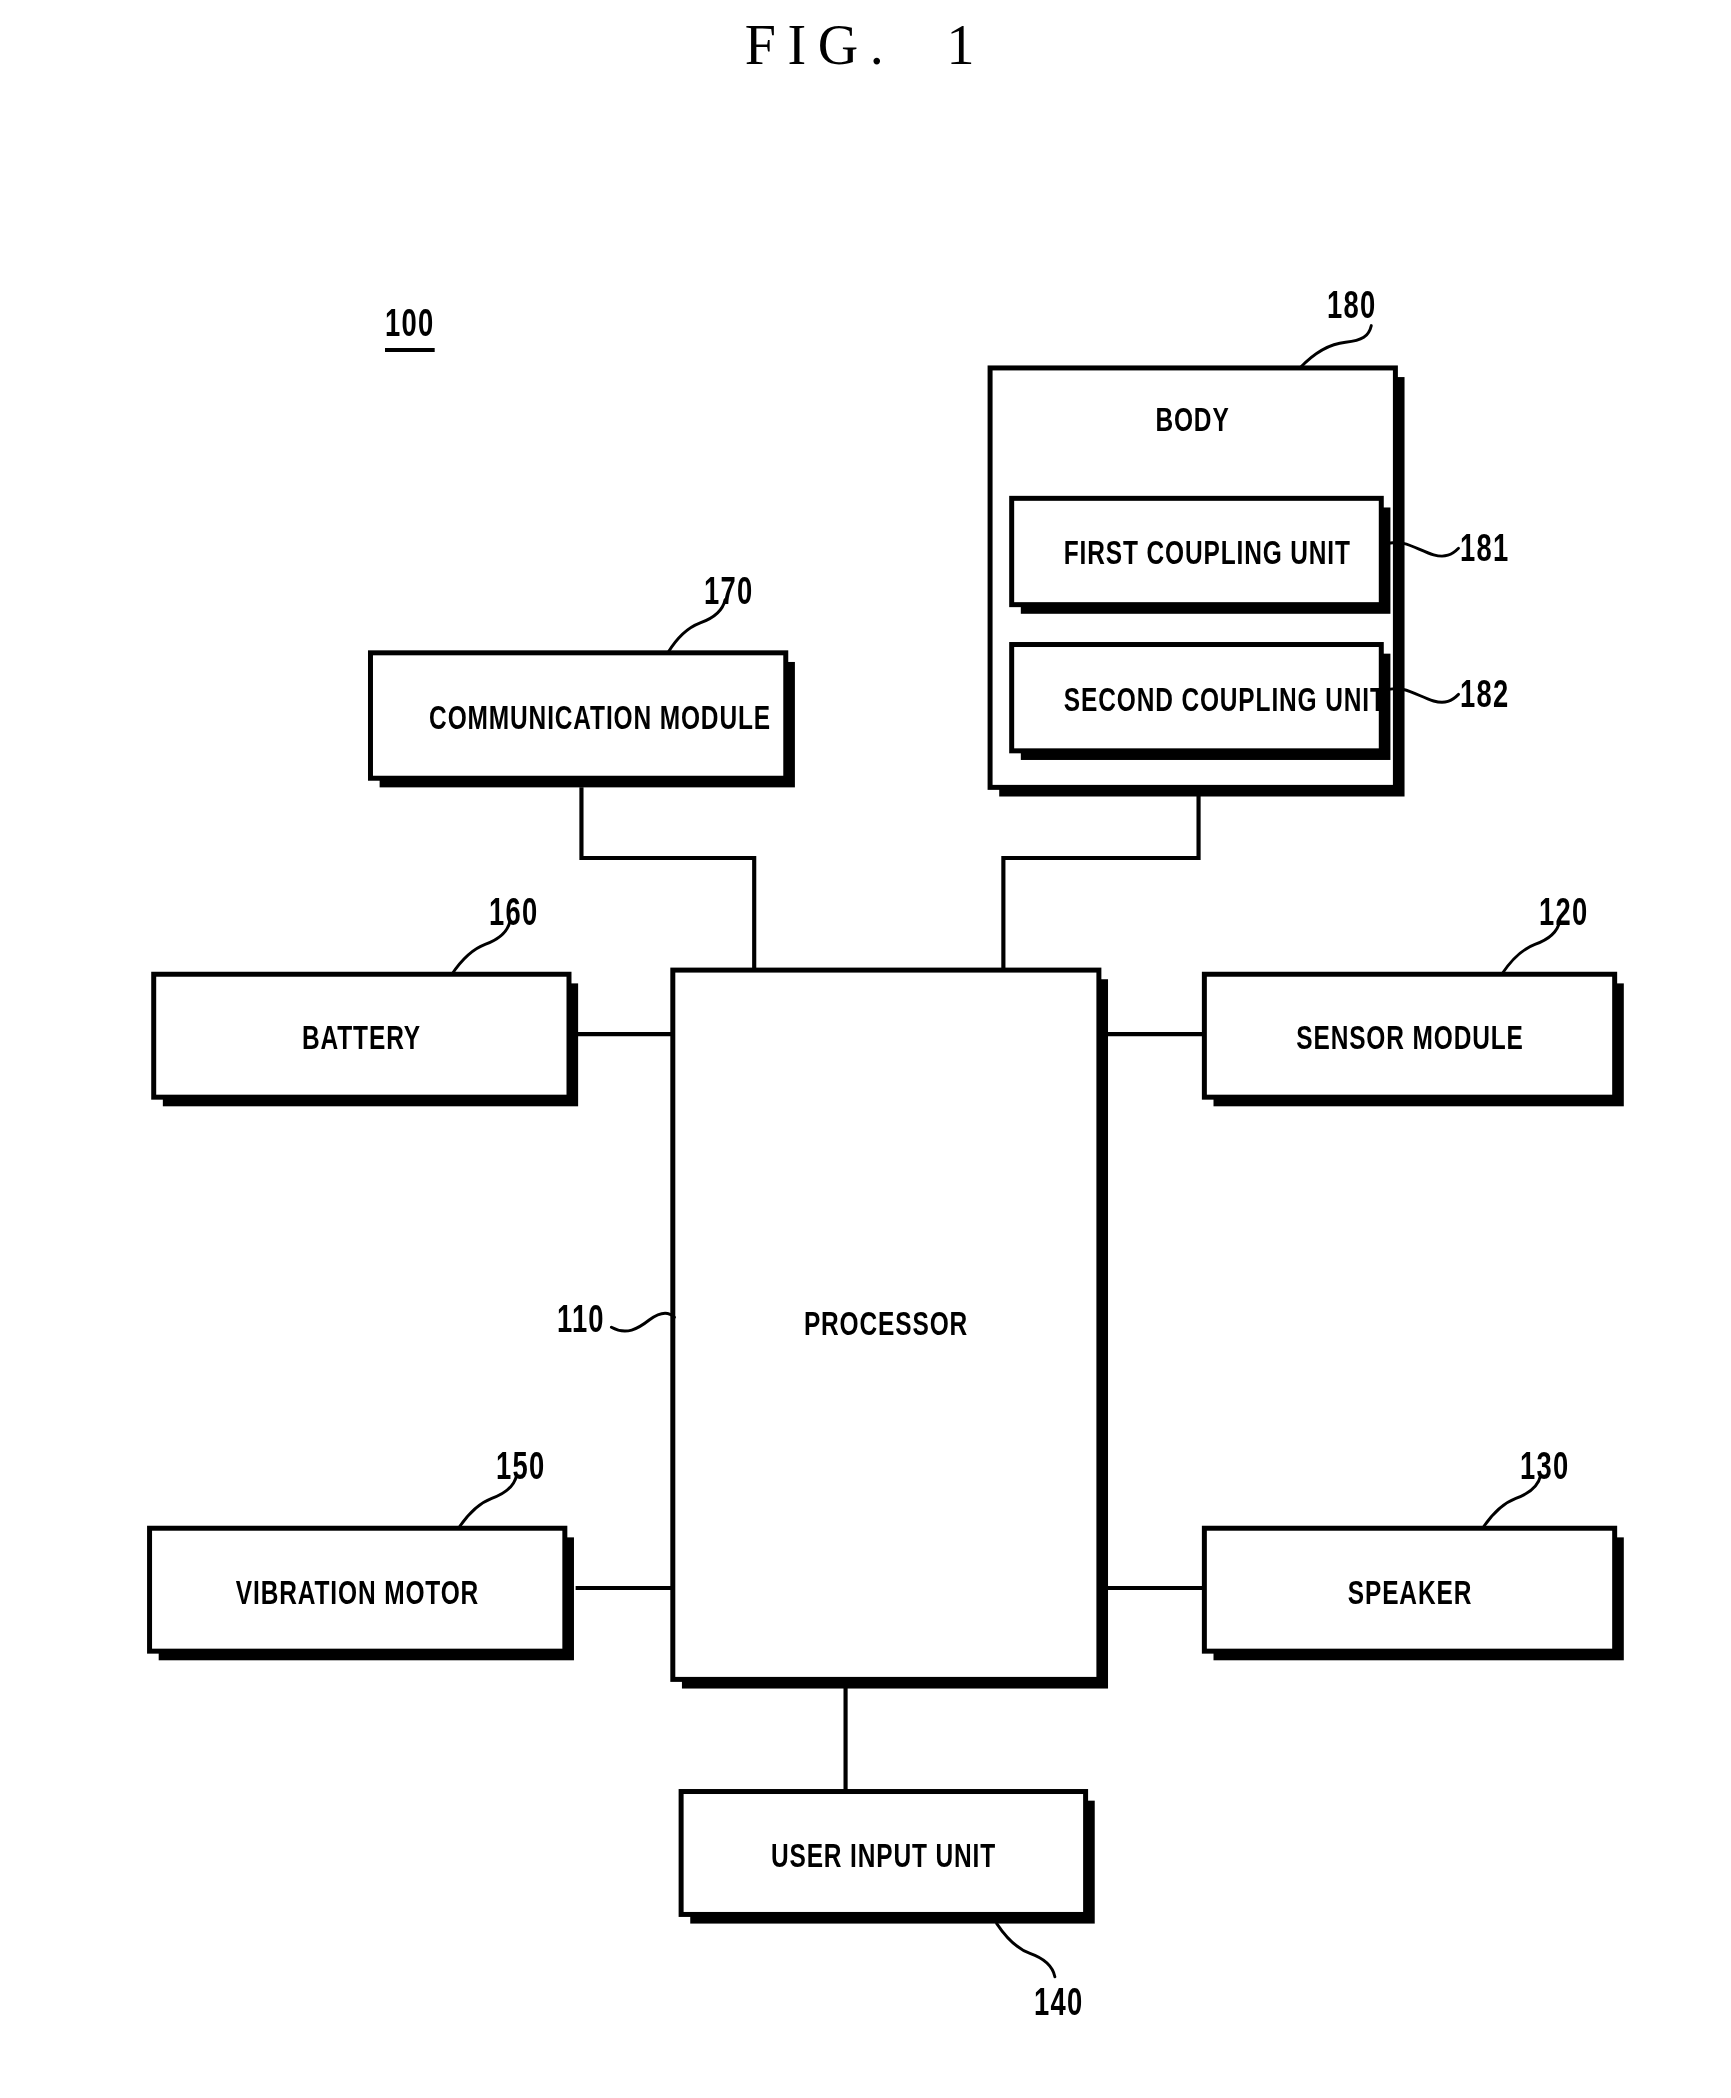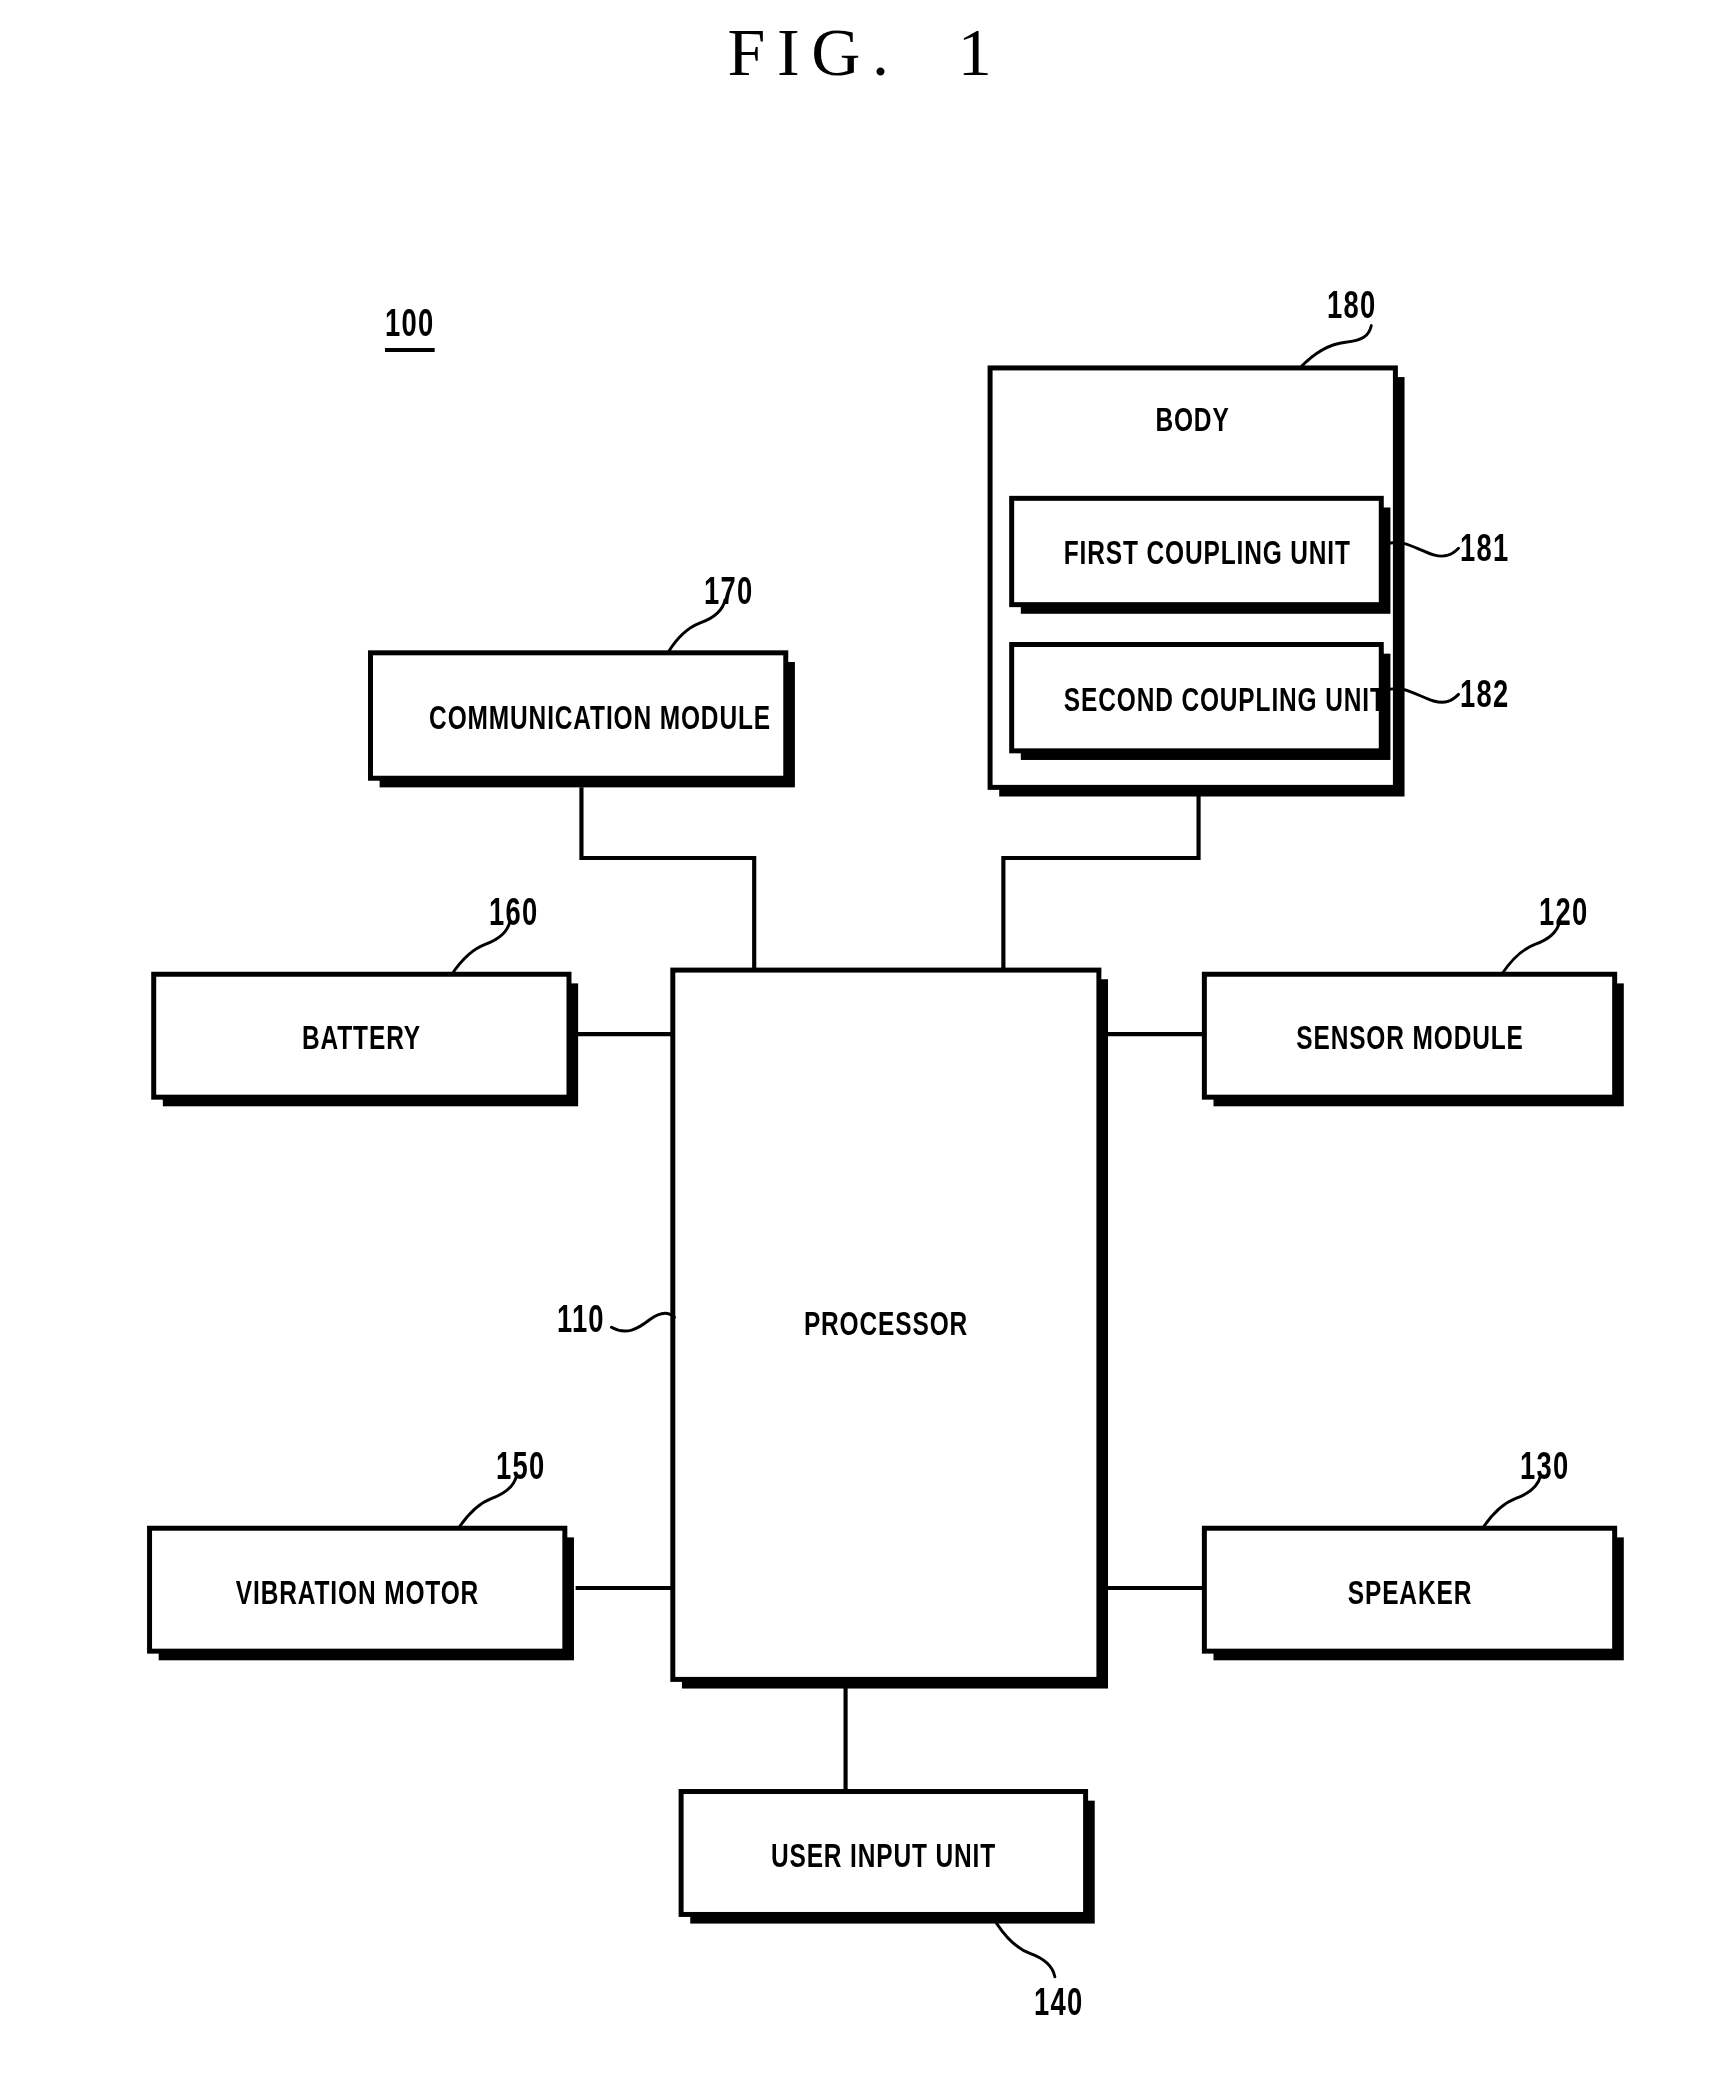--- a/index.html
+++ b/index.html
@@ -28,21 +28,21 @@
     height: 2098px;
     display: block;
   }
   .fig-title {
     position: absolute;
     top: 13.3px;
     left: 0;
     width: 1731px;
     text-align: center;
     font-family: "Liberation Serif", serif;
-    font-size: 68px;
+    font-size: 56px;
     letter-spacing: 11.6px;
     color: #000;
     white-space: pre;
   }
   
   .txt {
     position: absolute;
     color: #000;
     white-space: nowrap;
     font-family: "Liberation Sans Narrow", "Liberation Sans", sans-serif;

